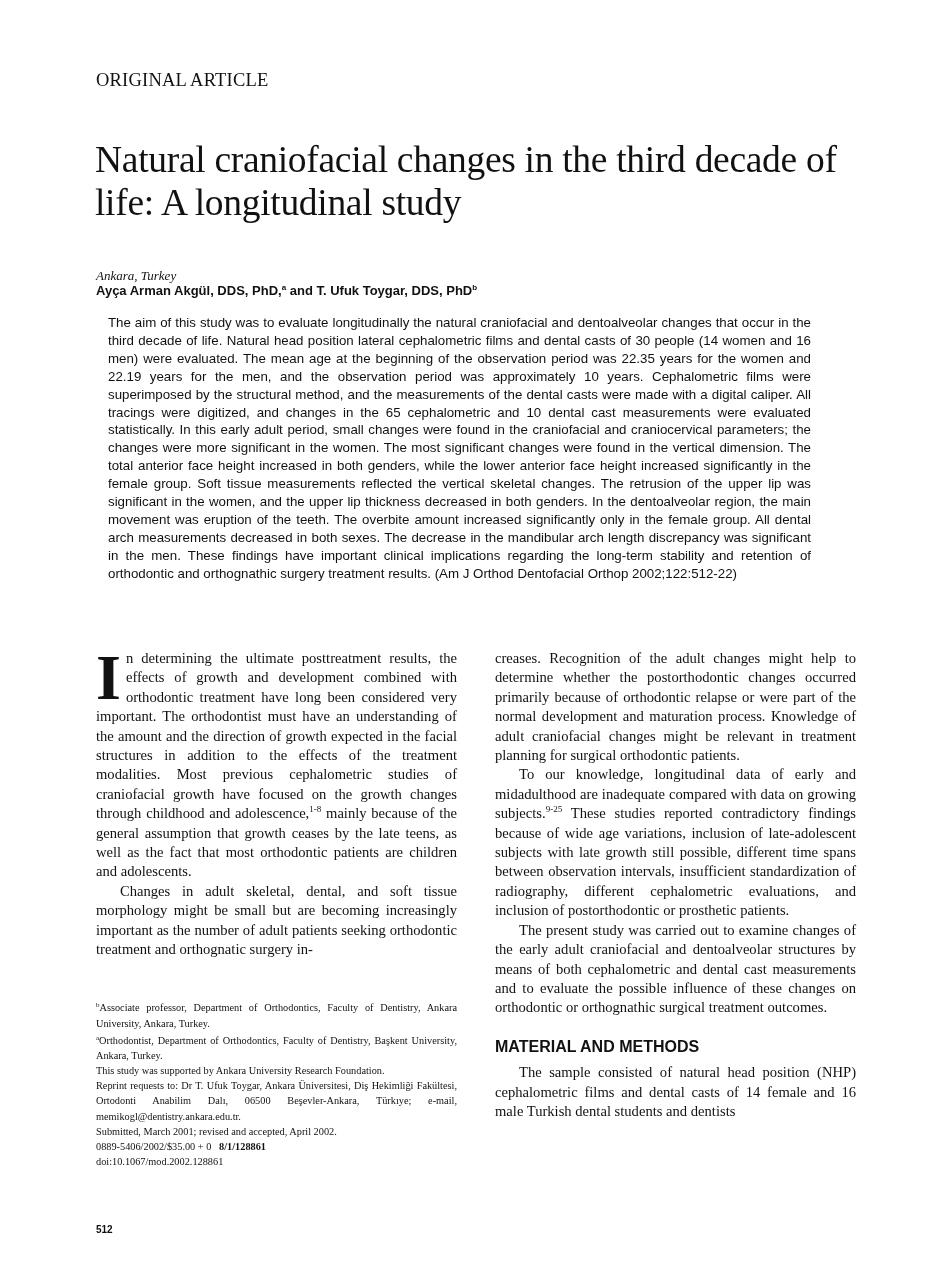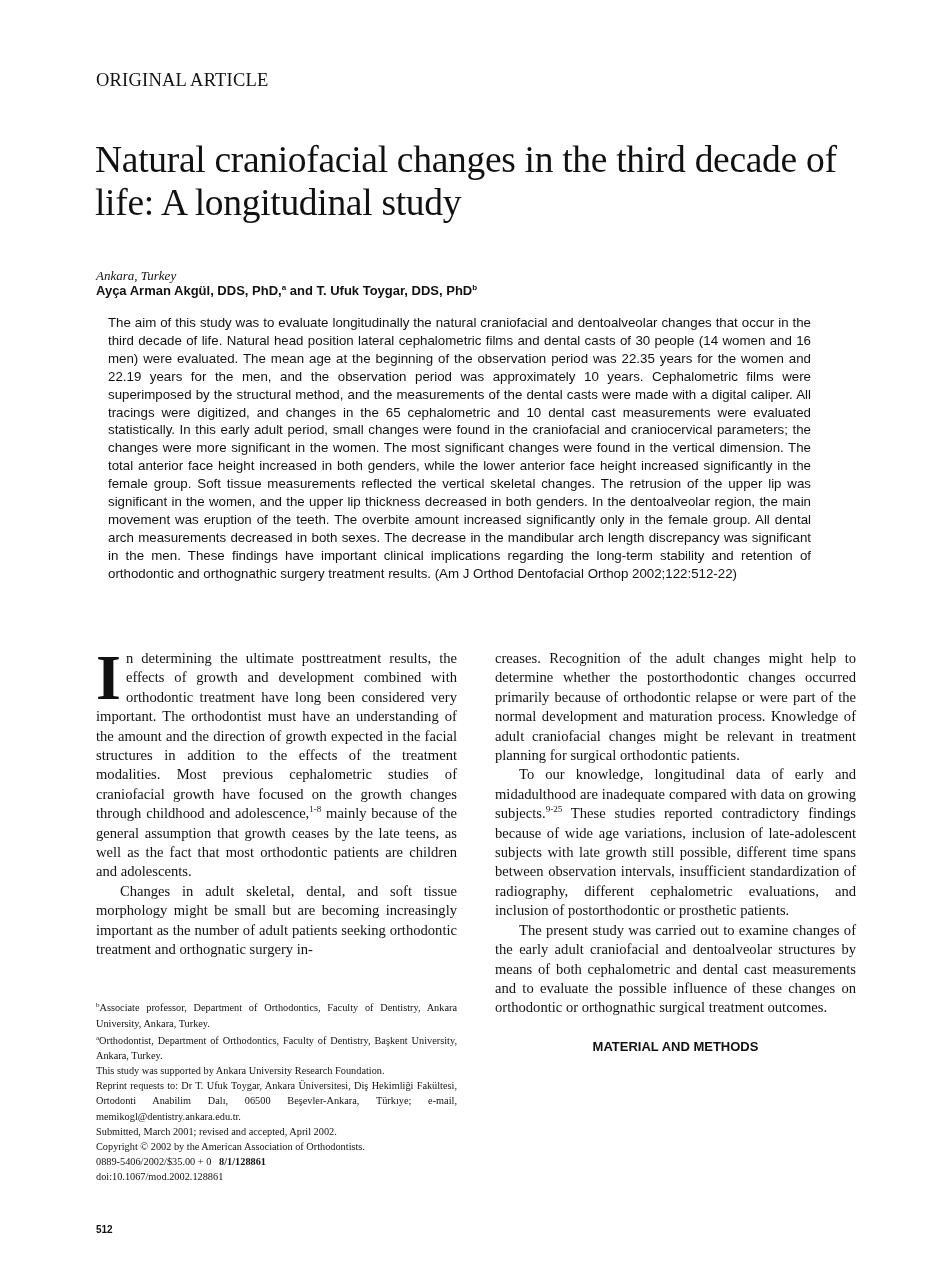--- a/index.html
+++ b/index.html
@@ -16,21 +16,21 @@
   .abstract { position: absolute; left: 96px; top: 302px; width: 703px; font-size: 13.3px; line-height: 17.9px; text-align: justify; margin: 12px; }
 
   .col { position: absolute; top: 649px; width: 361px; font-size: 14.6px; line-height: 19.4px; text-align: justify; }
   .col-left { left: 96px; }
   .col-right { left: 495px; }
   .col p { margin: 0; }
   .col p.indent { text-indent: 24px; }
   .col sup { font-size: 9px; line-height: 0; }
   .dropcap { float: left; font-size: 64px; line-height: 52px; font-weight: bold; margin: 3px 5px 0 0; }
 
-  .heading { font-size: 13px; font-weight: bold; margin: 19px 0 7px 0 !important; text-align: center; }
+  .heading { font-size: 16px; font-weight: bold; margin: 19px 0 7px 0 !important; text-align: left; }
 
   .footnotes { position: absolute; left: 96px; top: 998px; width: 361px; font-size: 10.3px; line-height: 15.1px; text-align: justify; }
   .footnotes div { margin: 0; }
   .footnotes sup { font-size: 7px; }
 
   .page-number { position: absolute; left: 96px; top: 1188px; font-size: 10px; font-weight: bold; }
 </style>
 </head>
 <body>
 
@@ -49,26 +49,26 @@
 <div class="col col-left serif">
   <p><span class="dropcap">I</span><span>n determining the ultimate posttreatment results, the effects of growth and development combined with orthodontic treatment have long been considered very important. The orthodontist must have an understanding of the amount and the direction of growth expected in the facial structures in addition to the effects of the treatment modalities. Most previous cephalometric studies of craniofacial growth have focused on the growth changes through childhood and adolescence,</span><sup>1-8</sup><span> mainly because of the general assumption that growth ceases by the late teens, as well as the fact that most orthodontic patients are children and adolescents.</span></p>
   <p class="indent">Changes in adult skeletal, dental, and soft tissue morphology might be small but are becoming increasingly important as the number of adult patients seeking orthodontic treatment and orthognatic surgery in-</p>
 </div>
 
 <div class="col col-right serif">
   <p>creases. Recognition of the adult changes might help to determine whether the postorthodontic changes occurred primarily because of orthodontic relapse or were part of the normal development and maturation process. Knowledge of adult craniofacial changes might be relevant in treatment planning for surgical orthodontic patients.</p>
   <p class="indent"><span>To our knowledge, longitudinal data of early and midadulthood are inadequate compared with data on growing subjects.</span><sup>9-25</sup><span> These studies reported contradictory findings because of wide age variations, inclusion of late-adolescent subjects with late growth still possible, different time spans between observation intervals, insufficient standardization of radiography, different cephalometric evaluations, and inclusion of postorthodontic or prosthetic patients.</span></p>
   <p class="indent">The present study was carried out to examine changes of the early adult craniofacial and dentoalveolar structures by means of both cephalometric and dental cast measurements and to evaluate the possible influence of these changes on orthodontic or orthognathic surgical treatment outcomes.</p>
   <p class="heading sans">MATERIAL AND METHODS</p>
+  <p class="indent">The sample consisted of natural head position (NHP) cephalometric films and dental casts of 14 female and 16 male Turkish dental students and dentists</p>
 </div>
 
 <div class="footnotes serif">
   <div><sup>b</sup><span>Associate professor, Department of Orthodontics, Faculty of Dentistry, Ankara University, Ankara, Turkey.</span></div>
   <div><sup>a</sup><span>Orthodontist, Department of Orthodontics, Faculty of Dentistry, Başkent University, Ankara, Turkey.</span></div>
   <div>This study was supported by Ankara University Research Foundation.</div>
   <div>Reprint requests to: Dr T. Ufuk Toygar, Ankara Üniversitesi, Diş Hekimliği Fakültesi, Ortodonti Anabilim Dalı, 06500 Beşevler-Ankara, Türkıye; e-mail, memikogl@dentistry.ankara.edu.tr.</div>
   <div>Submitted, March 2001; revised and accepted, April 2002.</div>
-  <div>Copyright © 2002 by the American Association of Orthodontists.</div>
   <div><span>0889-5406/2002/$35.00 + 0</span>&nbsp;&nbsp;&nbsp;<b>8/1/128861</b></div>
   <div>doi:10.1067/mod.2002.128861</div>
 </div>
 
 <div class="page-number sans">512</div>
 
 </body></html>

